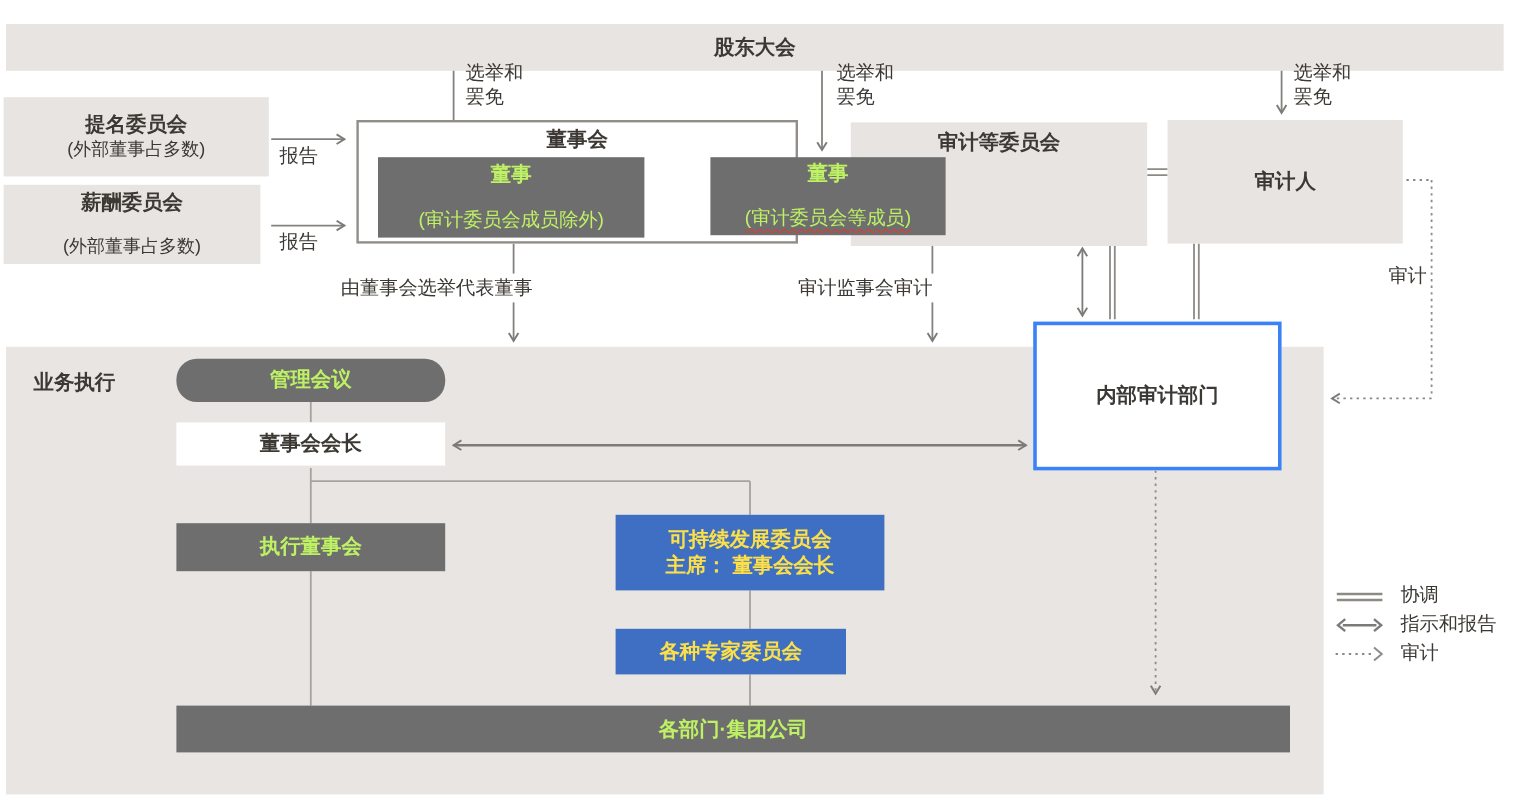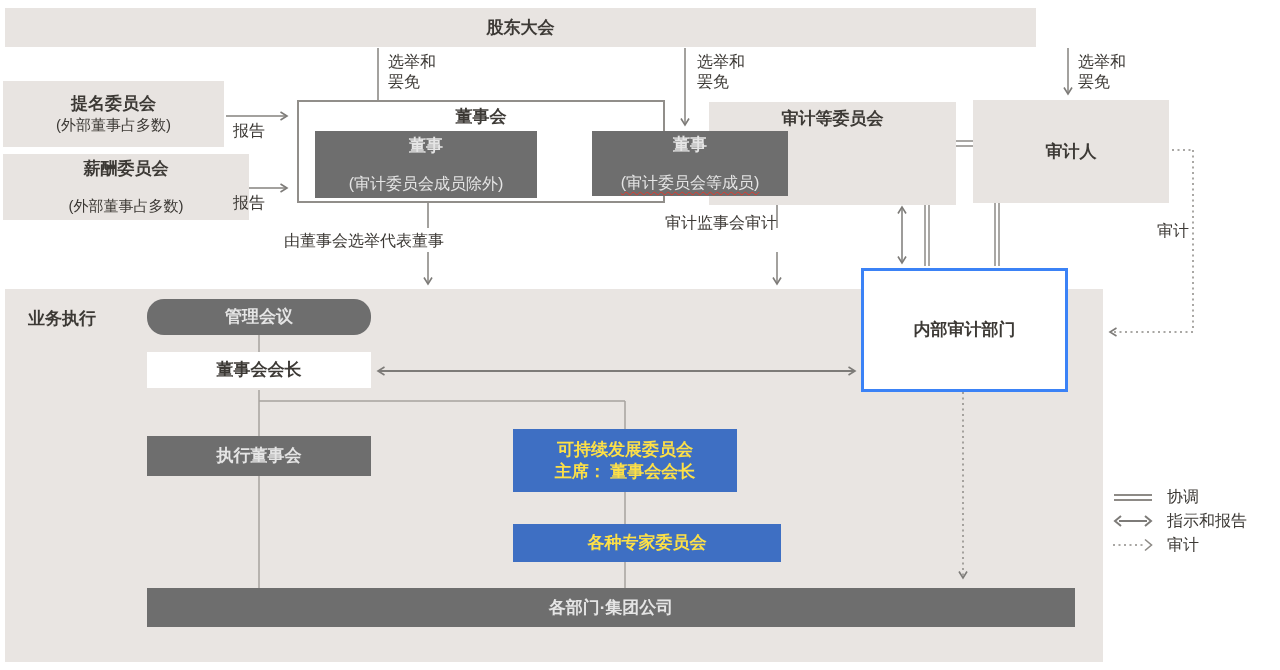--- a/index.html
+++ b/index.html
@@ -2,21 +2,21 @@
 <html><head>
 <meta charset="utf-8">
 <style>
   html,body{margin:0;padding:0;}
   body{
     width:1280px;height:670px;position:relative;background:#ffffff;
     font-family:"Liberation Sans",sans-serif;color:#3c3935;overflow:hidden;
   }
   .abs{position:absolute;box-sizing:border-box;}
   .lightbox{background:#e8e4e1;}
-  .darkbox{background:#6e6e6e;color:#e5e5e5;gap:17px;}
+  .darkbox{background:#6e6e6e;color:#bef264;gap:17px;}
   .bluebox{background:#3e6fc3;color:#fde047;}
   .center{display:flex;flex-direction:column;align-items:center;justify-content:center;text-align:center;}
   .b{font-weight:700;}
   .t17{font-size:17px;line-height:22px;}
   .t16{font-size:16px;line-height:20px;}
   .t15{font-size:15px;line-height:20px;}
   .panel{background:#e9e5e2;}
   .whitebox{background:#ffffff;}
   .outline{border:2px solid #918e8a;}
   .outline-strong{border:3px solid #3b82f6;}
@@ -66,42 +66,42 @@
   <path d="M963 392 V578" stroke="#8d8a86" stroke-width="1.5" fill="none" stroke-dasharray="2 3.5" marker-end="url(#mArr)"></path>
 
   <path d="M259 335 V352" stroke="#a6a29e" stroke-width="1.5" fill="none"></path>
   <path d="M259 390 V436" stroke="#a6a29e" stroke-width="1.5" fill="none"></path>
   <path d="M259 401 H625 M625 401 V429" stroke="#a6a29e" stroke-width="1.5" fill="none"></path>
   <path d="M259 476 V588" stroke="#a6a29e" stroke-width="1.5" fill="none"></path>
   <path d="M625 492 V524" stroke="#a6a29e" stroke-width="1.5" fill="none"></path>
   <path d="M625 562 V588" stroke="#a6a29e" stroke-width="1.5" fill="none"></path>
 </svg>
 
-<div class="abs lightbox center b t17 z2" style="left:5px;top:8px;width:1031px;height:39px;">
+<div class="abs lightbox center b t17 z2" style="left:5px;top:20px;width:1248px;height:39px;">
   <span class="label">股东大会</span>
 </div>
 
 <div class="abs t16 z2" style="left:388px;top:52px;">
   <div>选举和</div>
   <div>罢免</div>
 </div>
 <div class="abs t16 z2" style="left:697px;top:52px;">
   <div>选举和</div>
   <div>罢免</div>
 </div>
 <div class="abs t16 z2" style="left:1078px;top:52px;">
   <div>选举和</div>
   <div>罢免</div>
 </div>
 
 <div class="abs lightbox center z2" style="left:3px;top:81px;width:221px;height:66px;">
   <div class="b t17 label">提名委员会</div>
   <div class="t15 label">(外部董事占多数)</div>
 </div>
-<div class="abs lightbox center z2" style="left:3px;top:154px;width:246px;height:66px;gap:16px;">
+<div class="abs lightbox center z2" style="left:3px;top:154px;width:214px;height:66px;gap:16px;">
   <div class="b t17 label">薪酬委员会</div>
   <div class="t15 label">(外部董事占多数)</div>
 </div>
 
 <div class="abs t16 z2 label" style="left:233px;top:121px;">报告</div>
 <div class="abs t16 z2 label" style="left:233px;top:193px;">报告</div>
 
 <div class="abs whitebox outline z2" style="left:297px;top:100px;width:368px;height:103px;">
   <div class="b t17" style="text-align:center;padding-top:4px;">董事会</div>
 </div>
@@ -117,21 +117,21 @@
 
 <div class="abs lightbox z2" style="left:709px;top:102px;width:247px;height:103px;">
   <div class="b t17" style="text-align:center;padding-top:6px;">审计等委员会</div>
 </div>
 
 <div class="abs lightbox center b t17 z2" style="left:973px;top:100px;width:196px;height:103px;">
   <span class="label">审计人</span>
 </div>
 
 <div class="abs t16 z2 label" style="left:284px;top:231px;">由董事会选举代表董事</div>
-<div class="abs t16 z2 label" style="left:665px;top:214px;font-family:Liberation Mono, monospace;">审计监事会审计</div>
+<div class="abs t16 z2 label" style="left:665px;top:231px;">审计监事会审计</div>
 <div class="abs t16 z2 label" style="left:1157px;top:221px;">审计</div>
 
 <div class="abs b t17 z2 label" style="left:28px;top:308px;">业务执行</div>
 
 <div class="abs darkbox center b t17 z2" style="left:147px;top:299px;width:224px;height:36px;border-radius:17px;">
   <span class="label">管理会议</span>
 </div>
 
 <div class="abs whitebox center b t17 z2" style="left:147px;top:352px;width:224px;height:36px;">
   <span class="label">董事会会长</span>
@@ -139,21 +139,21 @@
 
 <div class="abs darkbox center b t17 z2" style="left:147px;top:436px;width:224px;height:40px;">
   <span class="label">执行董事会</span>
 </div>
 
 <div class="abs bluebox center b t17 z2" style="left:513px;top:429px;width:224px;height:63px;">
   <div class="label">可持续发展委员会</div>
   <div class="label">主席： 董事会会长</div>
 </div>
 
-<div class="abs bluebox center b t17 z2" style="left:513px;top:524px;width:268px;height:38px;">
+<div class="abs bluebox center b t17 z2" style="left:513px;top:524px;width:192px;height:38px;">
   <span class="label">各种专家委员会</span>
 </div>
 
 <div class="abs darkbox center b t17 z2" style="left:147px;top:588px;width:928px;height:39px;">
   <span class="label">各部门·集团公司</span>
 </div>
 
 <div class="abs whitebox outline-strong center b t17 z2" style="left:861px;top:268px;width:207px;height:124px;">
   <span class="label">内部审计部门</span>
 </div>

